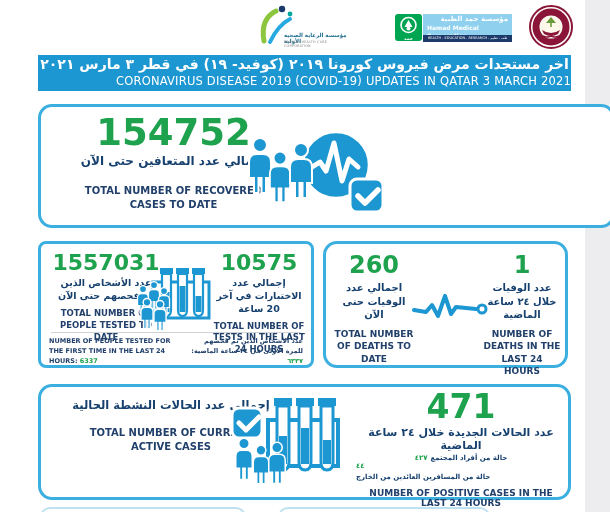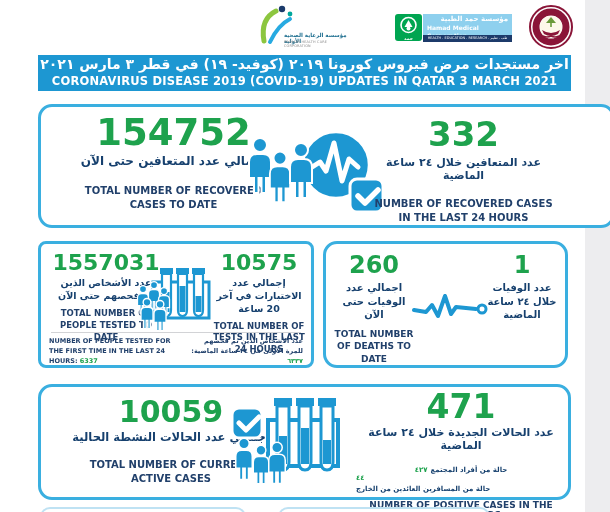--- a/index.html
+++ b/index.html
@@ -4,21 +4,21 @@
 <style>
   html,body{margin:0;padding:0;}
   body{width:610px;height:512px;position:relative;background:#ffffff;overflow:hidden;
        font-family:"DejaVu Sans",sans-serif;}
   .abs{position:absolute;}
   .gray-strip{position:absolute;right:0;top:0;width:25px;height:512px;background:#ededef;}
   
   .banner{position:absolute;left:38px;top:55px;width:533px;height:36px;background:#1d97d2;
           color:#fff;text-align:center;}
   .banner .ar-line{font-size:14px;font-weight:bold;line-height:19px;direction:rtl;}
-  .banner .en-line{font-size:11.5px;font-weight:bold;line-height:14px;letter-spacing:.2px;}
+  .banner .en-line{font-size:11.5px;font-weight:normal;line-height:14px;letter-spacing:.2px;text-align:right;}
   
   .box{position:absolute;background:#fff;border:3px solid #3aafe0;border-radius:14px;}
   .num{color:#1ea24d;font-weight:bold;line-height:1.05;}
   .ar{color:#16406e;font-weight:bold;direction:rtl;}
   .en{color:#21406b;font-weight:bold;}
   .col{position:absolute;text-align:center;}
   .num-sm{color:#1ea24d;font-weight:bold;}
   .divider{position:absolute;background:#d2d3d6;height:1px;}
   .footnote{font-size:6.5px;font-weight:bold;color:#21406b;line-height:1.5;}
   .subline{display:flex;justify-content:center;gap:3px;align-items:baseline;}
@@ -113,25 +113,20 @@
   <svg class="abs" style="left:205px;top:22px;" width="150" height="92" viewBox="0 0 150 92" fill="#1d97d2">
     <circle cx="90" cy="36" r="33" fill="#1d97d2" stroke="#ffffff" stroke-width="2.5"></circle>
     <polyline points="63,40 74,33 80,42 88,14 96,52 103,30 112,38" fill="none" stroke="#ffffff" stroke-width="5" stroke-linecap="round" stroke-linejoin="round"></polyline>
     <use href="#person" transform="translate(14,30)" stroke="#ffffff" stroke-width="2"></use>
     <use href="#person" transform="translate(34,42) scale(0.92)" stroke="#ffffff" stroke-width="2"></use>
     <use href="#person" transform="translate(55,35)" stroke="#ffffff" stroke-width="2"></use>
     <rect x="104" y="50" width="33" height="33" rx="7" fill="#1d97d2" stroke="#ffffff" stroke-width="3"></rect>
     <path d="M112,67 l7,7 l13,-13" fill="none" stroke="#ffffff" stroke-width="5.5" stroke-linecap="round" stroke-linejoin="round"></path>
   </svg>
 
-  <div class="col" style="left:330px;top:10px;width:185px;">
-    <div class="num" style="font-size:34px;">332</div>
-    <div class="ar" style="font-size:11px;margin-top:3px;">عدد المتعافين خلال ٢٤ ساعة الماضية</div>
-    <div class="en" style="font-size:10px;margin:15px auto 0;width:180px;line-height:1.4;">NUMBER OF RECOVERED CASES IN THE LAST 24 HOURS</div>
-  </div>
 </section>
 
 <section class="box" style="left:38px;top:241px;width:270px;height:121px;border-radius:8px;">
   <div class="col" style="left:4px;top:7px;width:122px;">
     <div class="num" style="font-size:22px;">1557031</div>
     <div class="ar" style="font-size:9.5px;margin:3px auto 0;width:100px;line-height:1.35;">عدد الأشخاص الذين تم فحصهم حتى الآن</div>
     <div class="en" style="font-size:8.5px;margin:5px auto 0;width:110px;line-height:1.4;">TOTAL NUMBER OF PEOPLE TESTED TO DATE</div>
   </div>
 
   <svg class="abs" style="left:92px;top:20px;" width="80" height="70" viewBox="0 0 80 70" fill="#1d97d2">
@@ -180,26 +175,26 @@
   </div>
 
   <svg class="abs" style="left:86px;top:50px;" width="78" height="28" viewBox="0 0 78 28">
     <polyline points="2,16 14,18 20,11 26,22 33,2 39,20 44,13 64,15" fill="none" stroke="#1d97d2" stroke-width="4" stroke-linecap="round" stroke-linejoin="round"></polyline>
     <circle cx="70" cy="15" r="4" fill="#ffffff" stroke="#1d97d2" stroke-width="3"></circle>
   </svg>
 
   <div class="col" style="left:156px;top:9px;width:80px;">
     <div class="num" style="font-size:24px;">1</div>
     <div class="ar" style="font-size:10px;margin:3px auto 0;width:78px;line-height:1.35;">عدد الوفيات خلال ٢٤ ساعة الماضية</div>
+    <div class="en" style="font-size:9px;margin:6px auto 0;width:78px;line-height:1.4;">NUMBER OF DEATHS IN THE LAST 24 HOURS</div>
   </div>
 </section>
 
 <section class="box" style="left:38px;top:384px;width:527px;height:110px;">
   <div class="col" style="left:20px;top:9px;width:220px;">
-    <div class="num" style="font-size:30px;">10059</div>
     <div class="ar" style="font-size:11.5px;margin-top:2px;">إجمالي عدد الحالات النشطة الحالية</div>
     <div class="en" style="font-size:10px;margin:14px auto 0;width:180px;line-height:1.4;">TOTAL NUMBER OF CURRENT ACTIVE CASES</div>
   </div>
 
   <svg class="abs" style="left:185px;top:5px;" width="115" height="100" viewBox="0 0 115 100" fill="#1d97d2">
     <rect x="42" y="28" width="70" height="46" fill="none" stroke="#1d97d2" stroke-width="4"></rect>
     <g>
       <rect x="48" y="6" width="18" height="8" fill="#1d97d2"></rect>
       <path d="M51,14 v56 q0,8 6,8 q6,0 6,-8 v-56 z" fill="#ffffff" stroke="#1d97d2" stroke-width="3"></path>
       <rect x="53" y="44" width="8" height="28" fill="#1d97d2"></rect>
@@ -213,21 +208,21 @@
     <rect x="6" y="16" width="30" height="30" rx="7" fill="#1d97d2" stroke="#ffffff" stroke-width="3"></rect>
     <path d="M13,31 l7,7 l13,-13" fill="none" stroke="#ffffff" stroke-width="5" stroke-linecap="round" stroke-linejoin="round"></path>
     <use href="#person" transform="translate(18,62) scale(0.75)" stroke="#ffffff" stroke-width="2"></use>
     <use href="#person" transform="translate(35,68) scale(0.7)" stroke="#ffffff" stroke-width="2"></use>
     <use href="#person" transform="translate(51,66) scale(0.75)" stroke="#ffffff" stroke-width="2"></use>
   </svg>
 
   <div class="col" style="left:315px;top:3px;width:210px;">
     <div class="num" style="font-size:33px;">471</div>
     <div class="ar" style="font-size:11px;margin-top:1px;">عدد الحالات الجديدة خلال ٢٤ ساعة الماضية</div>
-    <div class="subline" style="font-size:7px;margin-top:14px;">
+    <div class="subline" style="font-size:7px;margin-top:2px;">
       <span class="num-sm">٤٢٧</span>
       <span class="ar" style="font-weight:bold;">حالة من أفراد المجتمع</span>
     </div>
     <div class="subline" style="font-size:7px;flex-direction:column;">
       <span class="num-sm">٤٤</span>
       <span class="ar" style="font-weight:bold;">حالة من المسافرين العائدين من الخارج</span>
     </div>
     <div class="en" style="font-size:9px;margin-top:7px;">NUMBER OF POSITIVE CASES IN THE LAST 24 HOURS</div>
     <div class="subline" style="font-size:6.5px;margin-top:17px;">
       <span class="num-sm">427</span>

